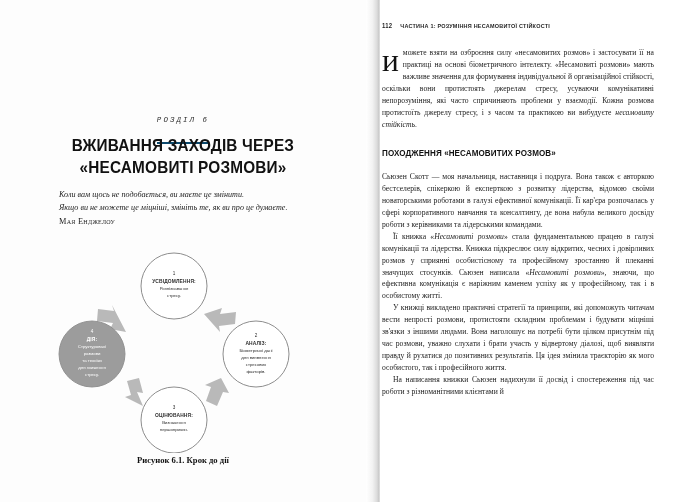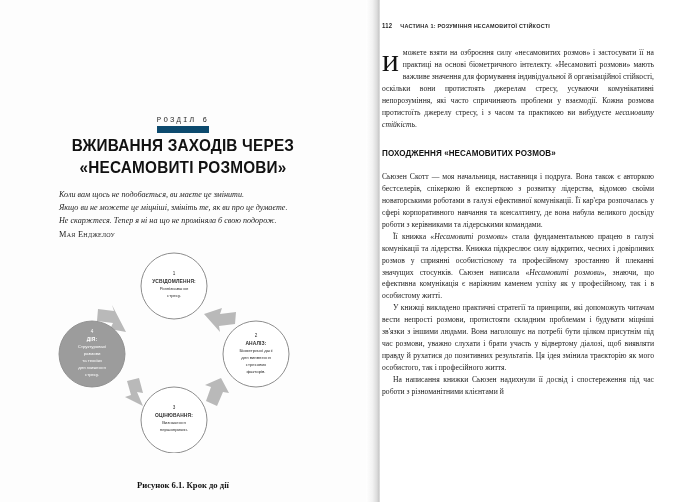--- a/index.html
+++ b/index.html
@@ -43,22 +43,23 @@
     top: 116px;
     left: 0;
     width: 366px;
     text-align: center;
     font-family: "Liberation Mono", monospace;
     font-size: 7.4px;
     letter-spacing: 2.1px;
     color: #2b2b2b;
   }
   .chapter-label span.txt {
-    border-bottom: 7px solid #0c4a6e;
-    padding-bottom: 2px;
+    border-bottom: 2px solid #0c4a6e;
+    padding-bottom: 18px;
+    font-style: italic;
   }
   .chapter-title {
     position: absolute;
     top: 135px;
     left: 0;
     width: 366px;
     text-align: center;
     font-family: "Liberation Sans", sans-serif;
     font-weight: bold;
     font-size: 16.5px;
@@ -97,21 +98,20 @@
   .fig-caption {
     position: absolute;
     top: 455px;
     left: 0;
     width: 366px;
     text-align: center;
     font-family: "Liberation Serif", serif;
     font-weight: bold;
     font-size: 8.6px;
     color: #111;
-    margin-top: 25px;
   }
   .node-text {
     font-family: "Liberation Sans", sans-serif;
     fill: #2d2d2d;
   }
   .node-num { font-size: 4.6px; }
   .node-head { font-size: 4.9px; font-weight: bold; letter-spacing: 0.15px;}
   .node-body { font-size: 4.3px; }
   .node-text-white { fill: #ffffff; }
   
@@ -185,21 +185,20 @@
     </div>
 
     <div class="chapter-title">
       <div>ВЖИВАННЯ ЗАХОДІВ ЧЕРЕЗ</div>
       <div>«НЕСАМОВИТІ РОЗМОВИ»</div>
     </div>
 
     <div class="epigraph">
       <div>Коли вам щось не подобається, ви маєте це змінити.</div>
       <div>Якщо ви не можете це міцніші, змініть те, як ви про це думаєте.</div>
-      <div>Не скаржтеся. Тепер я ні на що не проміняла б свою подорож.</div>
       <div class="epigraph-attr">Мая Енджелоу</div>
     </div>
 
     <div class="diagram">
       <svg width="350" height="205" viewBox="0 0 350 205" xmlns="http://www.w3.org/2000/svg">
 
         <g fill="#b9b9b9">
           <path d="M196 66 L214 60 L212 66 L228 64 L227 76 L211 78 L212 84 Z"></path>
         </g>
         <g fill="#b9b9b9">

